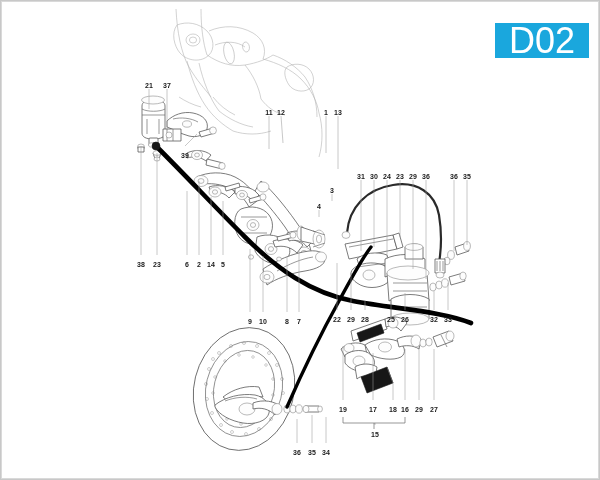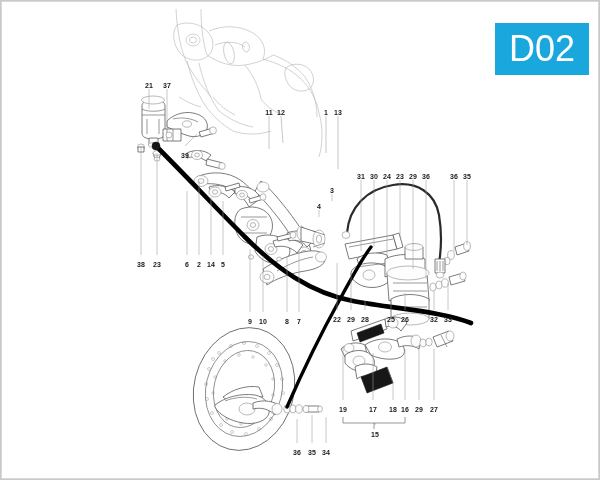--- a/index.html
+++ b/index.html
@@ -13,21 +13,21 @@
   }
   #page::after{
     content:"";position:absolute;inset:0;
     box-shadow: inset 0 0 0 1px #d9d9d9;
     pointer-events:none;
   }
   #diagram-svg{position:absolute;left:0;top:0;width:600px;height:480px;}
   #badge{
     position:absolute;right:10px;top:22px;
     background:#1aa7dd;
-    width:94px;height:52px;
+    width:94px;height:35px;
     display:flex;align-items:center;justify-content:center;
   }
   #badge span{
     color:#ffffff;font-size:36px;line-height:36px;
     font-family:"Liberation Sans", sans-serif;
     letter-spacing:0px;font-weight:400;
   }
   .lbl{
     position:absolute;
     font-family:"Liberation Sans", sans-serif;

